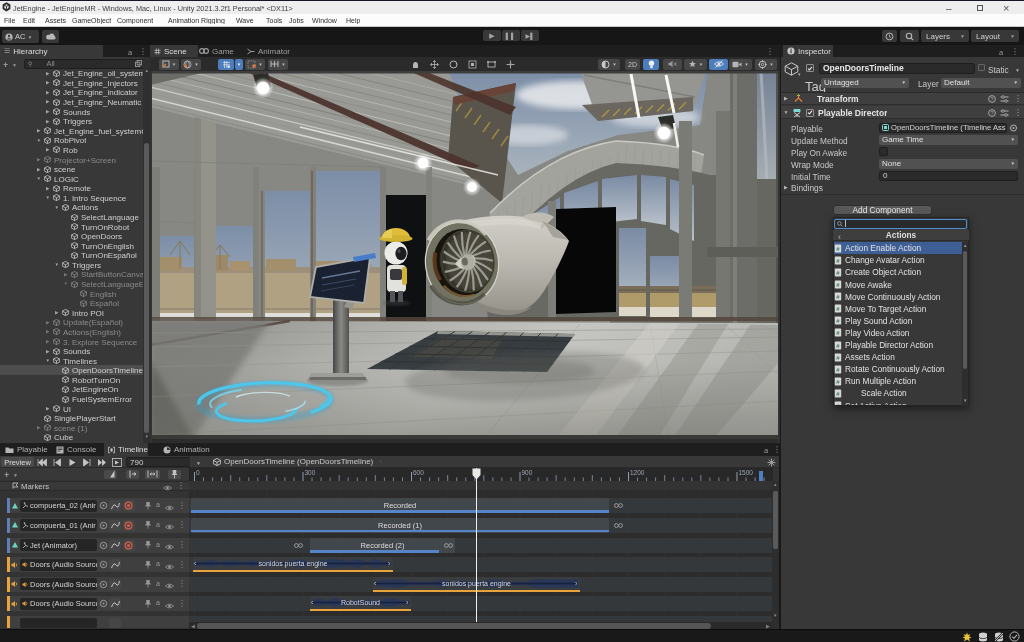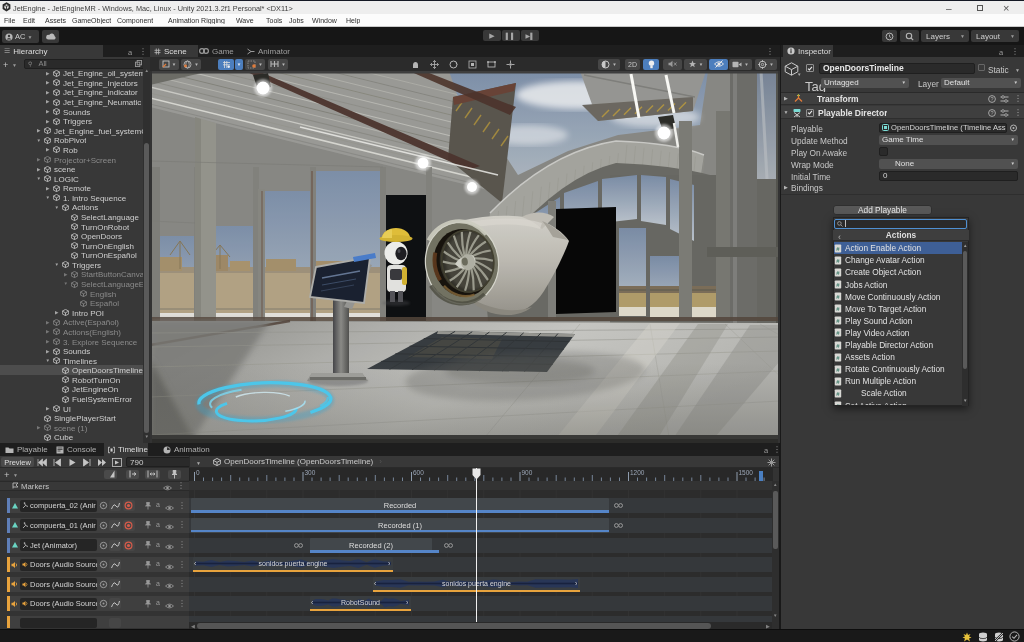--- a/index.html
+++ b/index.html
@@ -87,21 +87,21 @@
 <div class="a tab cl" style="left:0px;top:45px;width:103px;height:12px;">
     <span style="color:#9a9a9a;font-size:7px;margin-left:4px">☰</span>
     <span style="font-size:8px;margin-left:3px">Hierarchy</span>
   </div>
 <div class="a nw" style="left:128px;top:47.5px;font-size:7.5px;color:#9a9a9a;">a</div>
 <div class="a nw" style="left:139px;top:46.5px;font-size:8px;color:#9a9a9a;">⋮</div>
 <div class="a nw" style="left:3px;top:59.5px;font-size:9px;color:#c5c5c5;">+</div>
 <div class="a nw" style="left:12px;top:62px;font-size:5px;color:#999;">▼</div>
 <div class="a fld cl" style="left:24px;top:59px;width:121px;height:9.5px;">
     <span style="color:#8a8a8a;font-size:6px;margin-left:3px">⚲</span>
-    <span style="color:#8a8a8a;font-size:7.5px;margin-left:6px">All</span>
+    <span style="color:#8a8a8a;font-size:7.5px;margin-left:14px">All</span>
     <svg width="7" height="7" viewBox="0 0 8 8" style="margin-left:auto;margin-right:2px">
       <rect x="0.5" y="2.5" width="5" height="5" fill="none" stroke="#9a9a9a"></rect>
       <rect x="2.5" y="0.5" width="5" height="5" fill="none" stroke="#9a9a9a"></rect>
     </svg>
   </div>
 <div class="a" style="left:0;top:45px;width:143px;height:398px;overflow:hidden">
 <div class="a" style="left:46px;top:25.7px;font-size:4.5px;color:#a5a5a5;">▶</div>
 <div class="a" style="left:53px;top:24.8px">
       <svg width="7" height="7" viewBox="0 0 7 7" style="display:block">
         <path d="M3.5,0.4 L6.7,2.1 L6.7,5 L3.5,6.6 L0.3,5 L0.3,2.1 Z M0.3,2.1 L3.5,3.8 L6.7,2.1 M3.5,3.8 L3.5,6.6" fill="none" stroke="#c9c9c9" stroke-width="0.8"></path>
@@ -275,21 +275,21 @@
         <path d="M3.5,0.4 L6.7,2.1 L6.7,5 L3.5,6.6 L0.3,5 L0.3,2.1 Z M0.3,2.1 L3.5,3.8 L6.7,2.1 M3.5,3.8 L3.5,6.6" fill="none" stroke="#c9c9c9" stroke-width="0.8"></path>
       </svg>
     </div>
 <div class="a nw" style="left:72px;top:263.8px;font-size:8px;color:#cfcfcf;">Intro POI</div>
 <div class="a" style="left:46px;top:274.78px;font-size:4.5px;color:#777;">▶</div>
 <div class="a" style="left:53px;top:273.88px">
       <svg width="7" height="7" viewBox="0 0 7 7" style="display:block">
         <path d="M3.5,0.4 L6.7,2.1 L6.7,5 L3.5,6.6 L0.3,5 L0.3,2.1 Z M0.3,2.1 L3.5,3.8 L6.7,2.1 M3.5,3.8 L3.5,6.6" fill="none" stroke="#8a8a8a" stroke-width="0.8"></path>
       </svg>
     </div>
-<div class="a nw" style="left:63px;top:273.38px;font-size:8px;color:#8b8b8b;">Active(Español)</div>
+<div class="a nw" style="left:63px;top:273.38px;font-size:8px;color:#8b8b8b;">Update(Español)</div>
 <div class="a" style="left:46px;top:284.36px;font-size:4.5px;color:#777;">▶</div>
 <div class="a" style="left:53px;top:283.46px">
       <svg width="7" height="7" viewBox="0 0 7 7" style="display:block">
         <path d="M3.5,0.4 L6.7,2.1 L6.7,5 L3.5,6.6 L0.3,5 L0.3,2.1 Z M0.3,2.1 L3.5,3.8 L6.7,2.1 M3.5,3.8 L3.5,6.6" fill="none" stroke="#8a8a8a" stroke-width="0.8"></path>
       </svg>
     </div>
 <div class="a nw" style="left:63px;top:282.96px;font-size:8px;color:#8b8b8b;">Actions(English)</div>
 <div class="a" style="left:46px;top:293.94px;font-size:4.5px;color:#777;">▶</div>
 <div class="a" style="left:53px;top:293.04px">
       <svg width="7" height="7" viewBox="0 0 7 7" style="display:block">
@@ -901,32 +901,32 @@
   </svg>
 <div class="a nw" style="left:791px;top:135.5px;font-size:8.3px;color:#c9c9c9;">Update Method</div>
 <div class="a dd cl" style="left:879px;top:134.5px;width:139px;height:10px;">
     <span style="font-size:8px;margin-left:3px">Game Time</span>
     <span style="color:#ccc;font-size:4.5px;margin-left:auto;margin-right:3px">▼</span>
   </div>
 <div class="a nw" style="left:791px;top:147.5px;font-size:8.3px;color:#c9c9c9;">Play On Awake</div>
 <div class="a fld" style="left:879px;top:147px;width:8.5px;height:8.5px;"></div>
 <div class="a nw" style="left:791px;top:159.5px;font-size:8.3px;color:#c9c9c9;">Wrap Mode</div>
 <div class="a dd cl" style="left:879px;top:158.5px;width:139px;height:10px;">
-    <span style="font-size:8px;margin-left:16px">None</span>
+    <span style="font-size:8px;margin-left:3px">None</span>
     <span style="color:#ccc;font-size:4.5px;margin-left:auto;margin-right:3px">▼</span>
   </div>
 <div class="a nw" style="left:791px;top:171.5px;font-size:8.3px;color:#c9c9c9;">Initial Time</div>
 <div class="a fld cl" style="left:879px;top:170.5px;width:139px;height:10px;">
     <span style="font-size:8px;color:#d5d5d5;margin-left:3px">0</span>
   </div>
 <div class="a" style="left:784px;top:184px;font-size:5px;color:#b5b5b5;">▶</div>
 <div class="a nw" style="left:791px;top:182.5px;font-size:8.3px;color:#c9c9c9;">Bindings</div>
 <div class="a" style="left:781px;top:194px;width:243px;height:1px;background:#2e2e2e"></div>
 <div class="a cc" style="left:833px;top:204.5px;width:99px;height:10.5px;background:#585858;border:1px solid #2f2f2f;border-radius:3px">
-    <span style="font-size:8.3px;color:#e8e8e8">Add Playable</span>
+    <span style="font-size:8.3px;color:#e8e8e8">Add Component</span>
   </div>
 <div class="a" style="left:833px;top:217px;width:136px;height:189px;background:#383838;border:1px solid #242424;box-shadow:0 3px 8px rgba(0,0,0,0.5)"></div>
 <div class="a cl" style="left:834px;top:219px;width:133px;height:9.5px;background:#2a2a2a;border:1px solid #4f90d2;border-radius:2px">
     <svg width="6" height="6" viewBox="0 0 8 8" style="margin-left:2px">
       <circle cx="3.2" cy="3.2" r="2.4" fill="none" stroke="#9a9a9a" stroke-width="1.2"></circle>
       <path d="M5,5 L7.4,7.4" stroke="#9a9a9a" stroke-width="1.2"></path>
     </svg>
     <span style="border-left:1px solid #bbb;height:7px;margin-left:2px"></span>
   </div>
 <div class="a cc" style="left:833px;top:230px;width:136px;height:11px;background:#3e3e3e;border-bottom:1px solid #2c2c2c">
@@ -953,21 +953,21 @@
         <rect x="0.8" y="0.5" width="6.4" height="8" rx="0.8" fill="#d8d8d4"></rect>
         <text x="4" y="6.8" font-size="6" fill="#3c7a6a" text-anchor="middle" font-family="Liberation Sans" font-weight="bold">#</text>
       </svg>
       <span style="font-size:8.3px;color:#e2e2e2;margin-left:3px;white-space:nowrap">Create Object Action</span>
     </div>
 <div class="a cl" style="left:0px;top:37.5px;width:128px;height:12.1px;overflow:hidden">
       <svg width="8" height="9" viewBox="0 0 8 9" style="flex-shrink:0">
         <rect x="0.8" y="0.5" width="6.4" height="8" rx="0.8" fill="#d8d8d4"></rect>
         <text x="4" y="6.8" font-size="6" fill="#3c7a6a" text-anchor="middle" font-family="Liberation Sans" font-weight="bold">#</text>
       </svg>
-      <span style="font-size:8.3px;color:#e2e2e2;margin-left:3px;white-space:nowrap">Jobs Action</span>
+      <span style="font-size:8.3px;color:#e2e2e2;margin-left:3px;white-space:nowrap">Move Awake</span>
     </div>
 <div class="a cl" style="left:0px;top:49.6px;width:128px;height:12.1px;overflow:hidden">
       <svg width="8" height="9" viewBox="0 0 8 9" style="flex-shrink:0">
         <rect x="0.8" y="0.5" width="6.4" height="8" rx="0.8" fill="#d8d8d4"></rect>
         <text x="4" y="6.8" font-size="6" fill="#3c7a6a" text-anchor="middle" font-family="Liberation Sans" font-weight="bold">#</text>
       </svg>
       <span style="font-size:8.3px;color:#e2e2e2;margin-left:3px;white-space:nowrap">Move Continuously Action</span>
     </div>
 <div class="a cl" style="left:0px;top:61.7px;width:128px;height:12.1px;overflow:hidden">
       <svg width="8" height="9" viewBox="0 0 8 9" style="flex-shrink:0">
@@ -1481,21 +1481,21 @@
   </div>
 <div class="a" style="left:191px;top:529.7px;width:418px;height:2.8px;background:#5585c8"></div>
 <svg class="a" style="left:614px;top:522.5px" width="9" height="5" viewBox="0 0 9 5">
     <circle cx="2.4" cy="2.5" r="1.9" fill="none" stroke="#9a9a9a" stroke-width="1"></circle>
     <circle cx="6.6" cy="2.5" r="1.9" fill="none" stroke="#9a9a9a" stroke-width="1"></circle>
   </svg>
 <svg class="a" style="left:294px;top:542.6px" width="9" height="5" viewBox="0 0 9 5">
     <circle cx="2.4" cy="2.5" r="1.9" fill="none" stroke="#9a9a9a" stroke-width="1"></circle>
     <circle cx="6.6" cy="2.5" r="1.9" fill="none" stroke="#9a9a9a" stroke-width="1"></circle>
   </svg>
-<div class="a cc" style="left:310px;top:537.6px;width:122px;height:15px;background:#42474b;border-radius:1px;overflow:hidden">
+<div class="a cc" style="left:310px;top:537.6px;width:145px;height:15px;background:#42474b;border-radius:1px;overflow:hidden">
     <span style="font-size:7.5px;color:#dedede">Recorded (2)</span>
   </div>
 <div class="a" style="left:310px;top:549.8px;width:129px;height:2.8px;background:#5585c8"></div>
 <svg class="a" style="left:444px;top:542.6px" width="9" height="5" viewBox="0 0 9 5">
     <circle cx="2.4" cy="2.5" r="1.9" fill="none" stroke="#9a9a9a" stroke-width="1"></circle>
     <circle cx="6.6" cy="2.5" r="1.9" fill="none" stroke="#9a9a9a" stroke-width="1"></circle>
   </svg>
 <div class="a" style="left:193px;top:557.3px;width:200px;height:13px;background:#393d40;border-radius:1px;overflow:hidden">
     <svg width="200" height="13" viewBox="0 0 200 13" style="position:absolute;left:0;top:0">
       <polygon points="2.0,4.2 10.2,4.8 18.3,3.0 26.5,5.1 34.7,3.4 42.8,4.0 51.0,5.1 59.2,3.5 67.3,5.2 75.5,3.8 83.7,5.1 91.8,5.0 100.0,3.8 108.2,2.4 116.3,4.9 124.5,4.5 132.7,3.1 140.8,2.0 149.0,3.3 157.2,3.9 165.3,1.9 173.5,5.2 181.7,2.3 189.8,4.3 198.0,4.8 198.0,8.2 189.8,8.7 181.7,10.7 173.5,7.8 165.3,11.1 157.2,9.1 149.0,9.7 140.8,11.0 132.7,9.9 124.5,8.5 116.3,8.1 108.2,10.6 100.0,9.2 91.8,8.0 83.7,7.9 75.5,9.2 67.3,7.8 59.2,9.5 51.0,7.9 42.8,9.0 34.7,9.6 26.5,7.9 18.3,10.0 10.2,8.2 2.0,8.8" fill="#24345c" opacity="0.8"></polygon>

